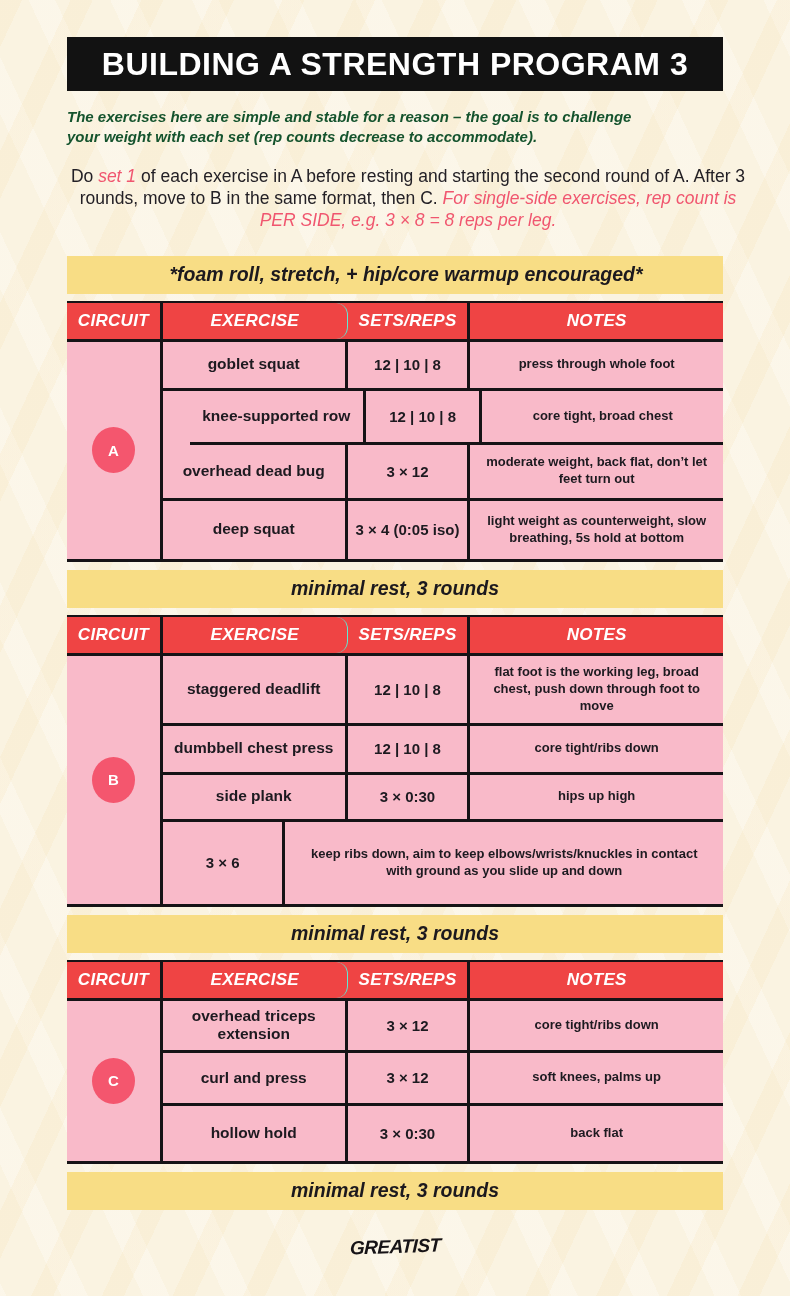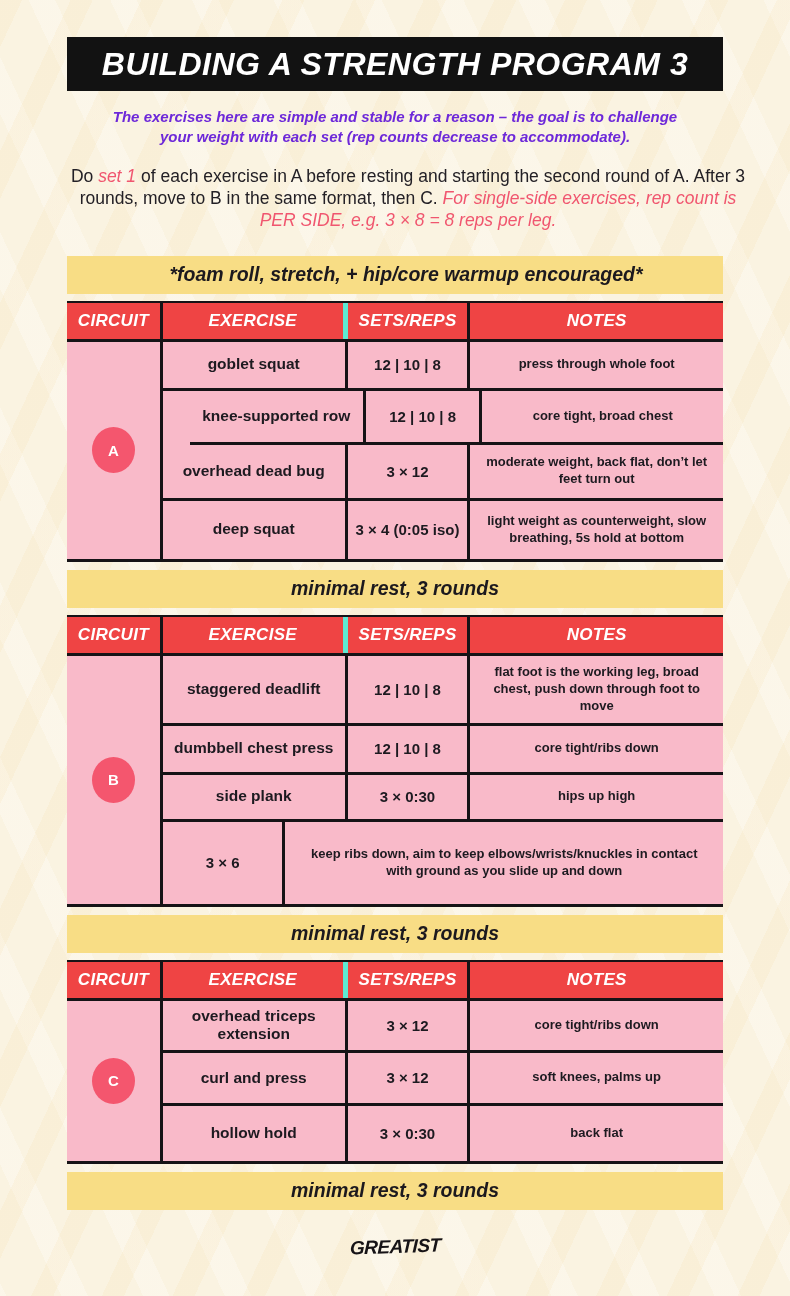--- a/index.html
+++ b/index.html
@@ -19,34 +19,33 @@
   
   .title-banner {
     background:#121212;
     height:54px;
     display:flex; align-items:center; justify-content:center;
   }
   .title-banner .title {
     color:#ffffff;
     font-size:32px;
     font-weight:bold;
-    font-style:italic;
     letter-spacing:0.5px;
     white-space:nowrap;
   }
 
   
   .subtitle {
     margin-top:16px;
-    text-align:center;
+    text-align:left;
     font-style:italic;
     font-weight:bold;
     font-size:15px;
     line-height:1.3;
-    color:#6d28d9;
+    color:#14532d;
   }
 
   
   .intro {
     width:682px;
     margin:19px auto 0;
     text-align:center;
     font-weight:normal;
     font-size:17.5px;
     line-height:1.27;
@@ -74,21 +73,21 @@
     border-bottom:3px solid #161316;
   }
   .thead { display:flex; background:#ef4444; border-bottom:3px solid #161316; }
   .thead .hc {
     height:36px;
     display:flex; align-items:center; justify-content:center;
     color:#ffffff; font-weight:bold; font-style:italic; font-size:17px;
     letter-spacing:0.3px;
   }
   .hc1 { width:14.6%; border-right:3px solid #161316; }
-  .hc2 { width:28.2%; border-right:5px solid #5eead4; }
+  .hc2 { width:28.2%; border-right:1px solid #5eead4;border-radius:12px; }
   .hc3 { width:18.7%; border-right:3px solid #161316; }
   .hc4 { flex:1; }
 
   .tbody { display:flex; background:#F9BAC9; }
   .ccol { width:14.6%; border-right:3px solid #161316; display:flex; align-items:center; justify-content:center; }
   .circle {
     width:43px; height:46px; border-radius:50%;
     background:#F4566E; color:#ffffff;
     display:flex; align-items:center; justify-content:center;
     font-weight:bold; font-size:15px;

